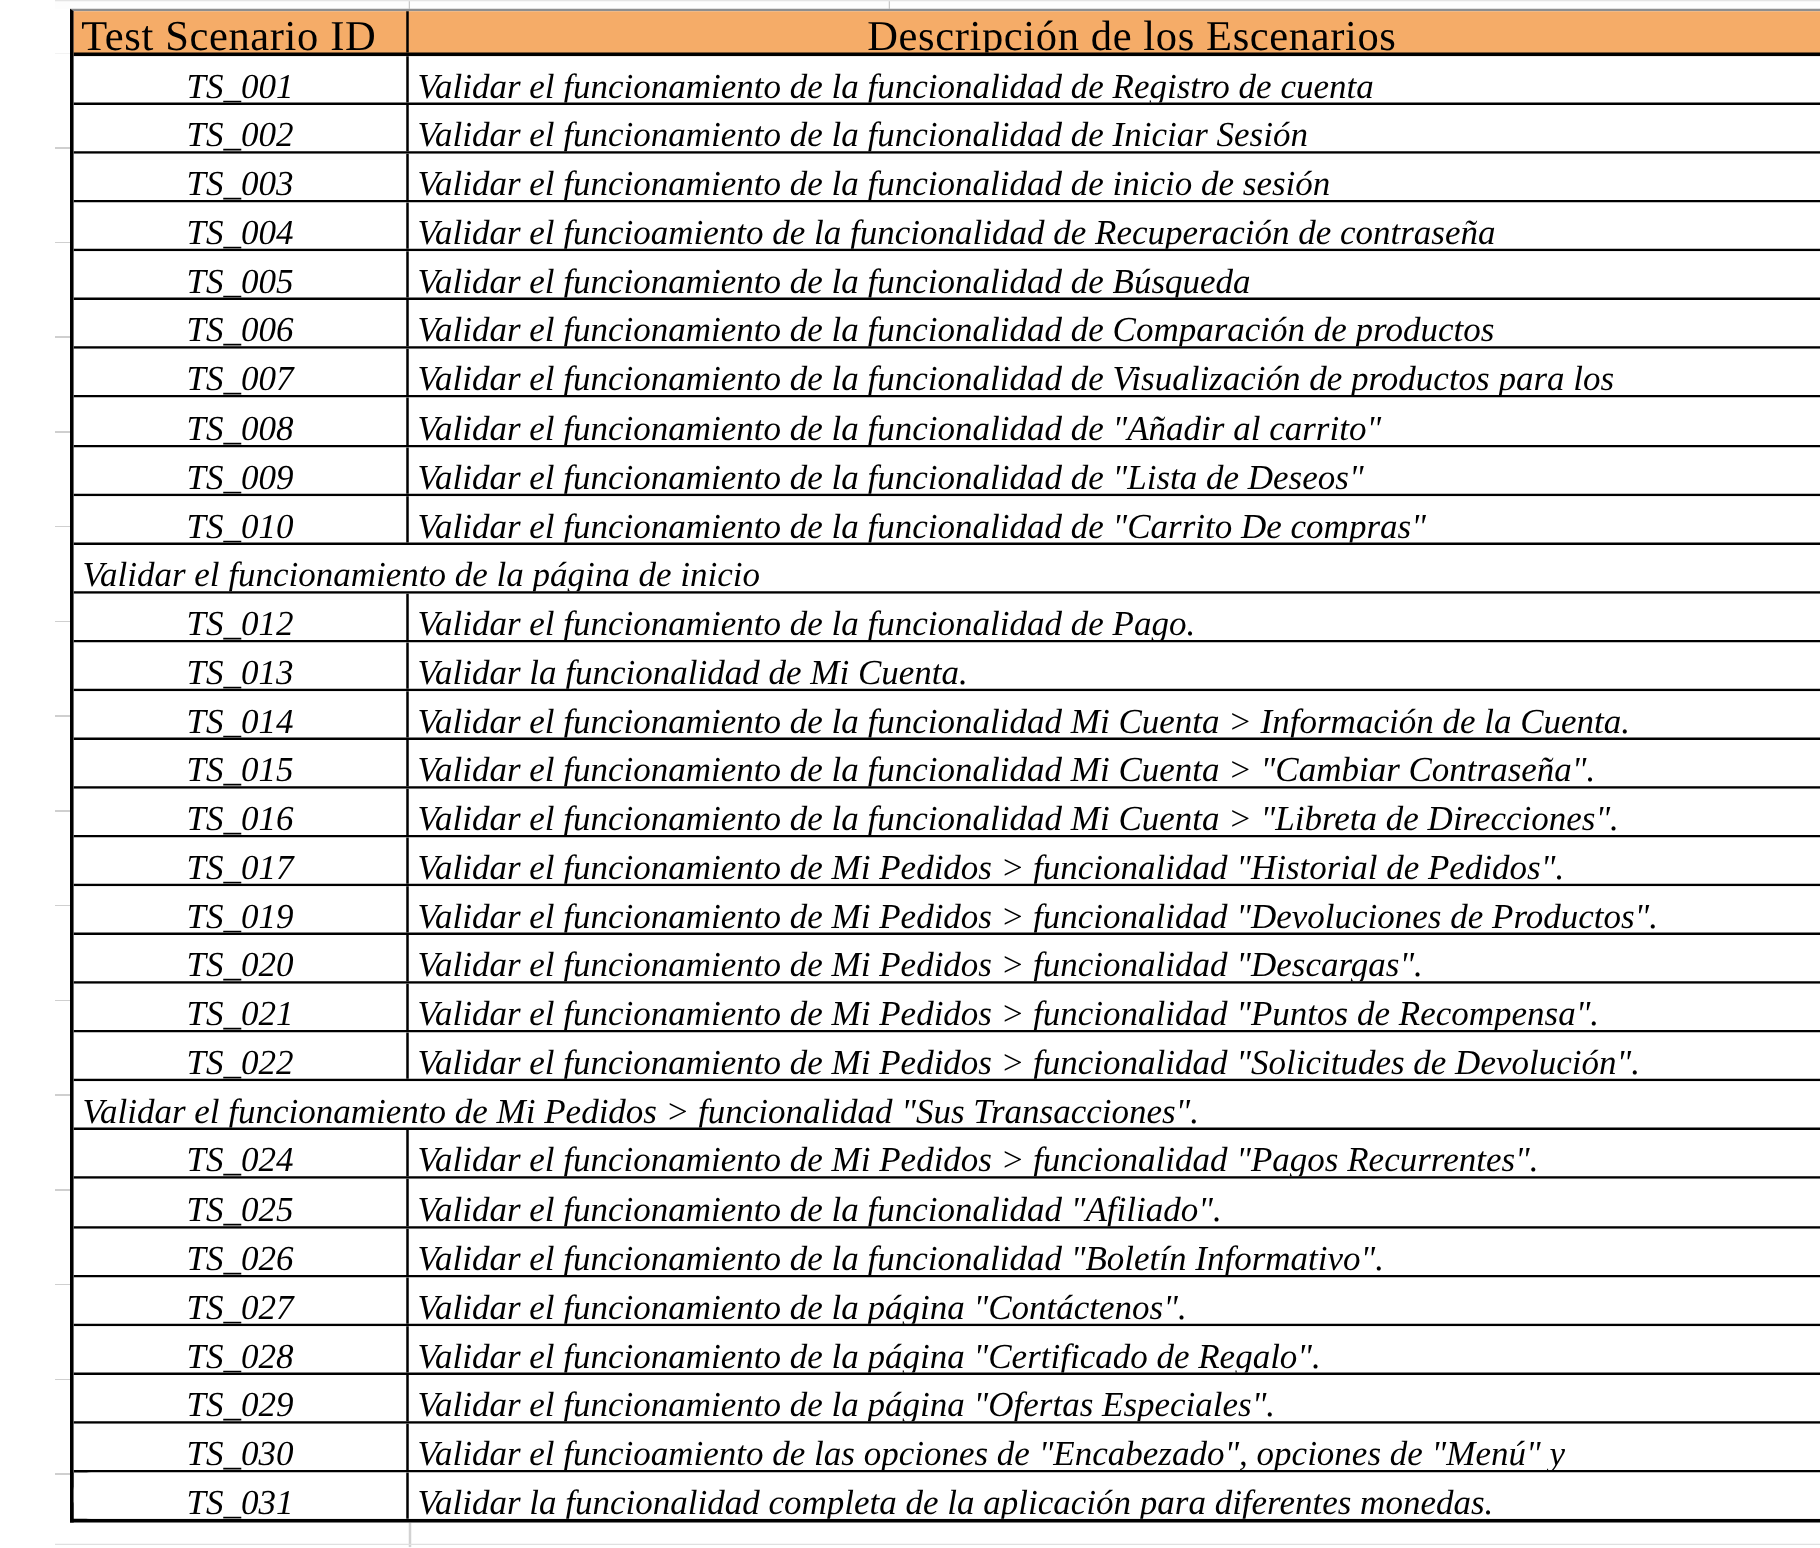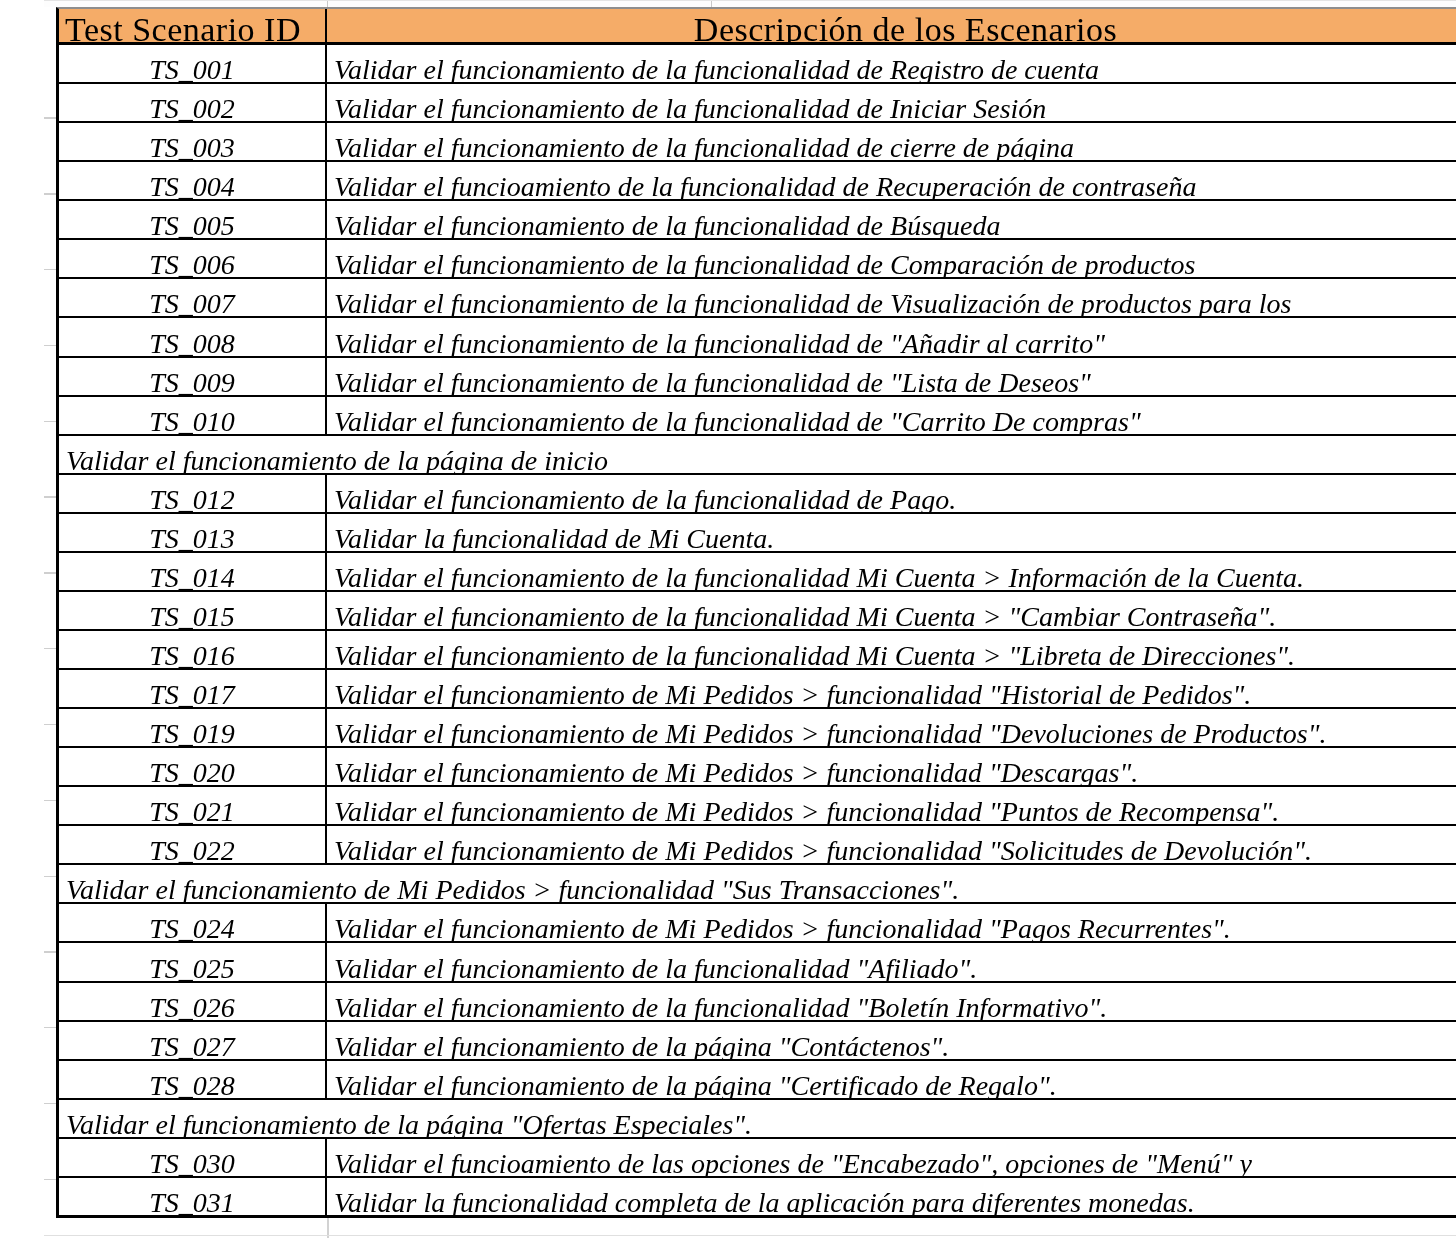--- a/index.html
+++ b/index.html
@@ -176,21 +176,21 @@
           </div>
           <div class="cell desc-cell">
             <span class="txt">Validar el funcionamiento de la funcionalidad de Iniciar Sesión</span>
           </div>
         </div>
         <div class="row">
           <div class="cell id-cell">
             <span class="txt">TS_003</span>
           </div>
           <div class="cell desc-cell">
-            <span class="txt">Validar el funcionamiento de la funcionalidad de cierre de página</span>
+            <span class="txt">Validar el funcionamiento de la funcionalidad de inicio de sesión</span>
           </div>
         </div>
         <div class="row">
           <div class="cell id-cell">
             <span class="txt">TS_004</span>
           </div>
           <div class="cell desc-cell">
             <span class="txt">Validar el funcioamiento de la funcionalidad de Recuperación de contraseña</span>
           </div>
         </div>
@@ -366,20 +366,23 @@
         </div>
         <div class="row">
           <div class="cell id-cell">
             <span class="txt">TS_028</span>
           </div>
           <div class="cell desc-cell">
             <span class="txt">Validar el funcionamiento de la página "Certificado de Regalo".</span>
           </div>
         </div>
         <div class="row">
+          <div class="cell id-cell">
+            <span class="txt">TS_029</span>
+          </div>
           <div class="cell desc-cell">
             <span class="txt">Validar el funcionamiento de la página "Ofertas Especiales".</span>
           </div>
         </div>
         <div class="row">
           <div class="cell id-cell">
             <span class="txt">TS_030</span>
           </div>
           <div class="cell desc-cell">
             <span class="txt">Validar el funcioamiento de las opciones de "Encabezado", opciones de "Menú" y</span>

